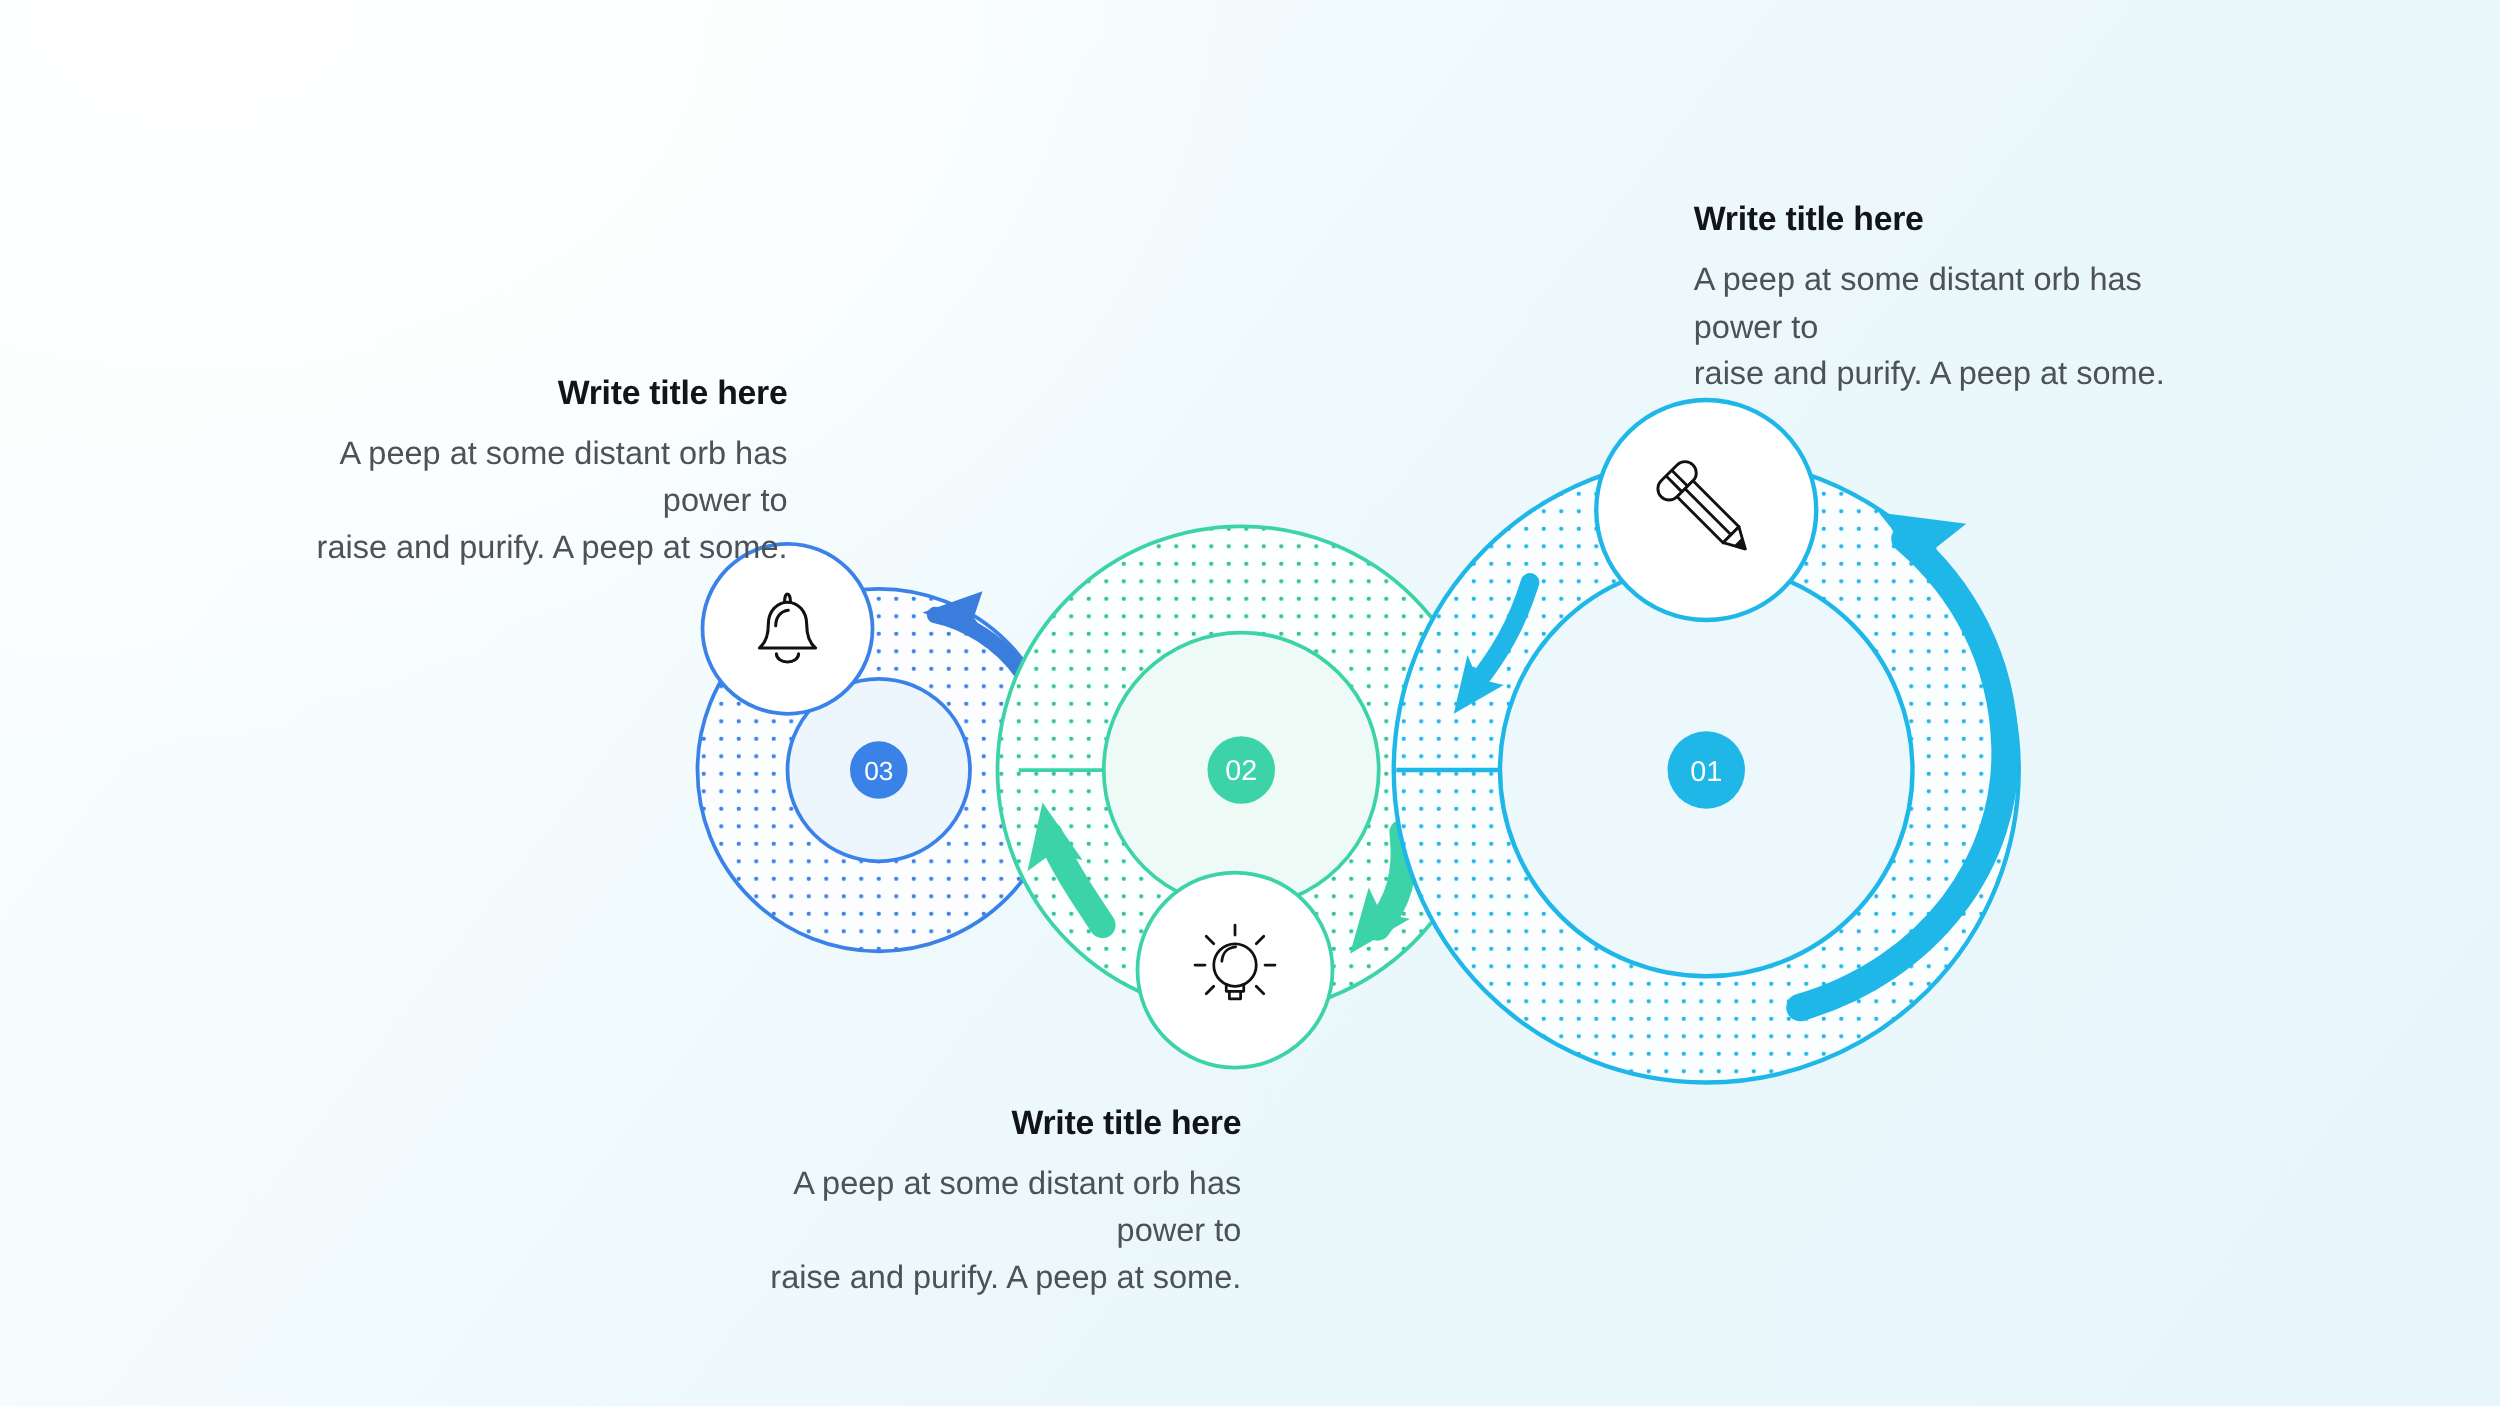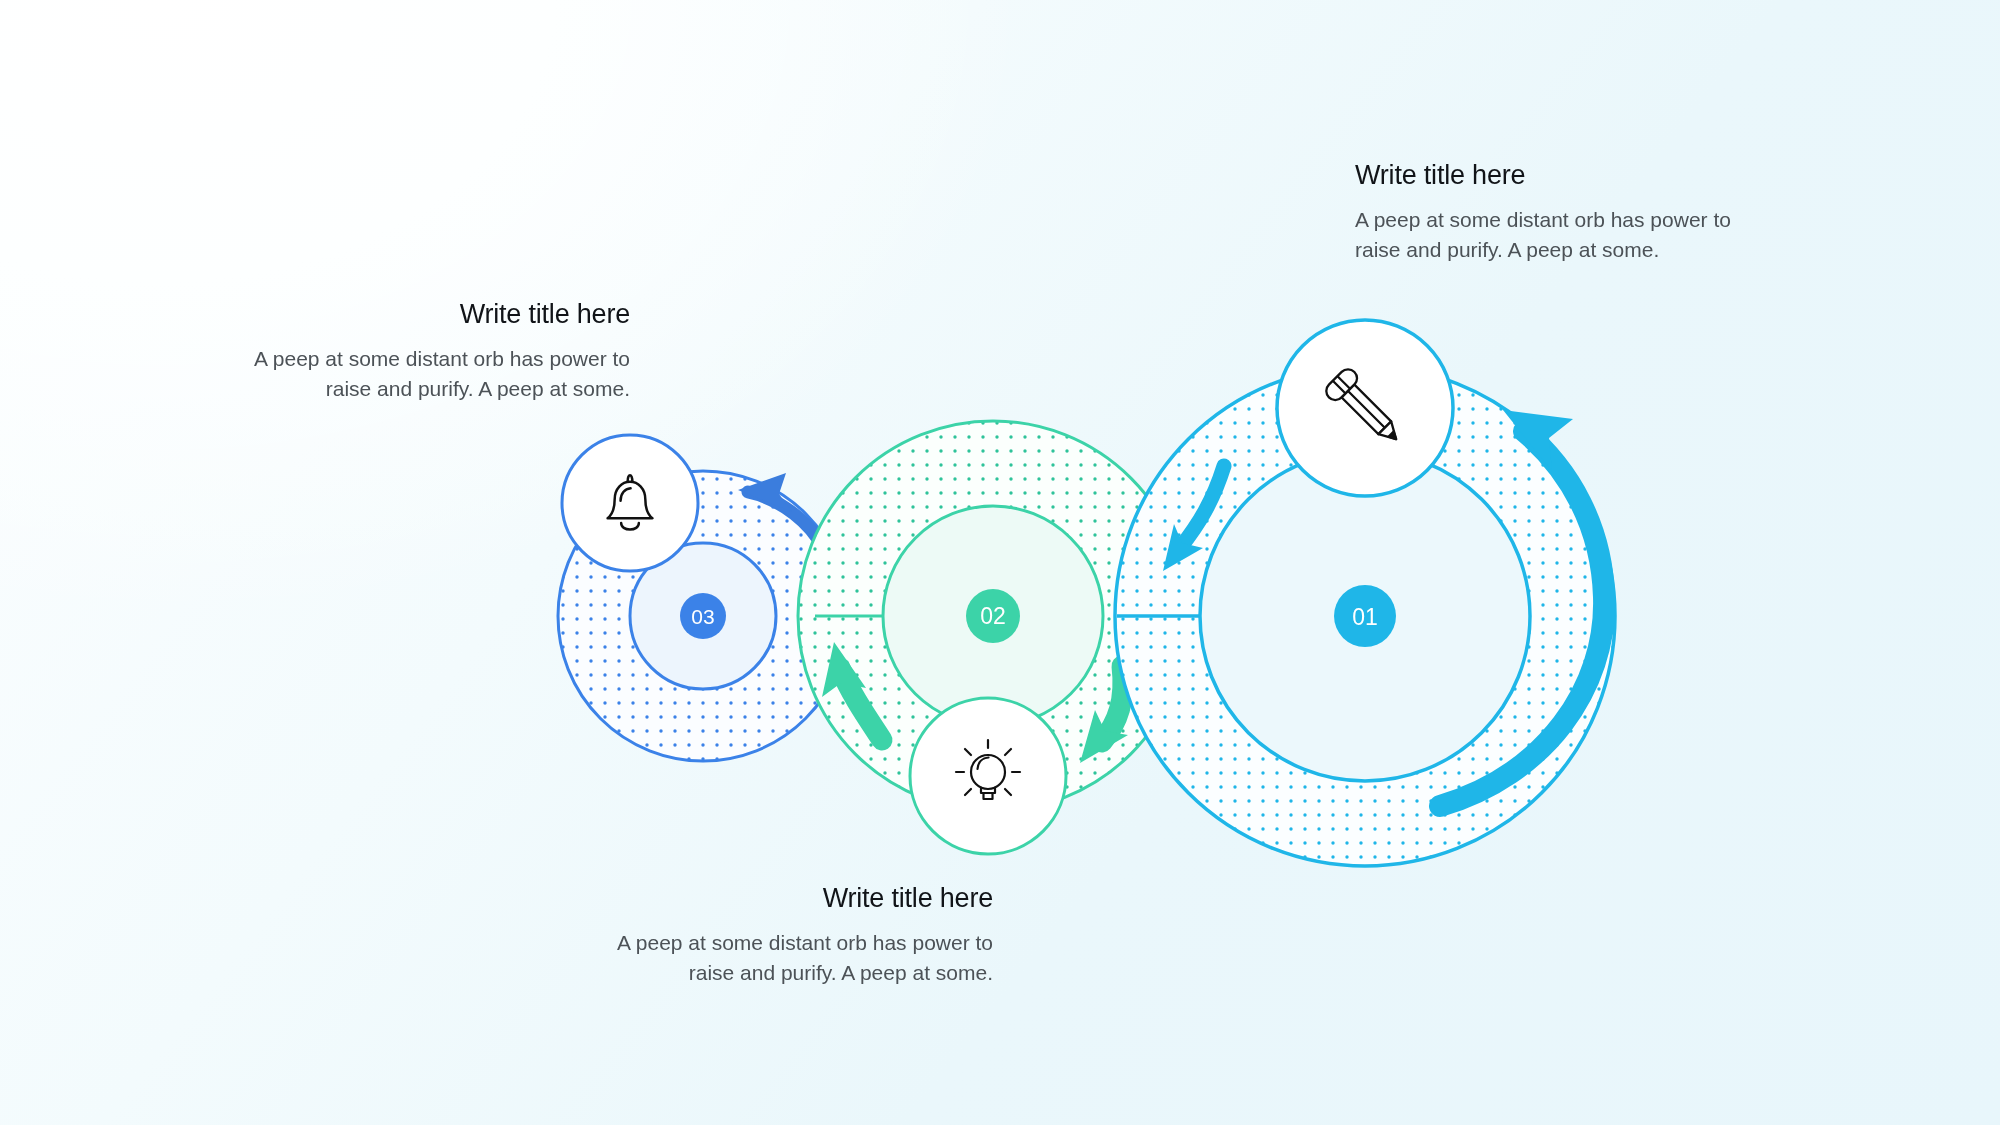--- a/index.html
+++ b/index.html
@@ -22,28 +22,28 @@
     left: 0;
     top: 0;
     width: 2000px;
     height: 1125px;
   }
   .text-block {
     position: absolute;
   }
   .tb-title {
     font-size: 27px;
-    font-weight: normal;
+    font-weight: bold;
     color: #111418;
     margin: 0 0 14px 0;
     letter-spacing: -0.2px;
     white-space: nowrap;
   }
   .tb-body {
-    font-size: 21px;
+    font-size: 26px;
     line-height: 1.45;
     color: #4c5257;
     margin: 0;
   }
   .align-right { text-align: right; }
   .align-left  { text-align: left; }
   .badge-text {
     font-size: 23px;
     fill: #ffffff;
     font-family: "Liberation Sans", sans-serif;

